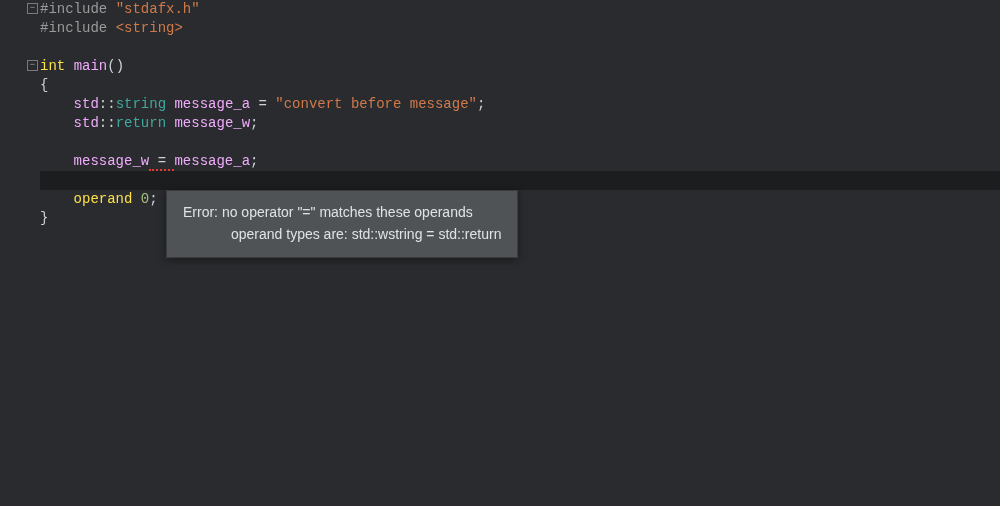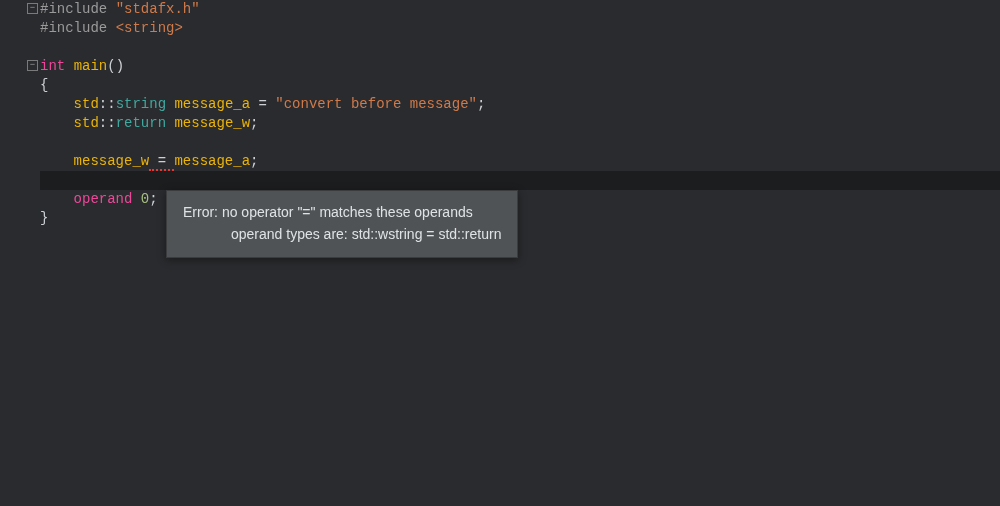--- a/index.html
+++ b/index.html
@@ -57,25 +57,25 @@
     line-height: 9px;
     text-align: center;
     cursor: pointer;
   }
   .change-bar {
     position: absolute;
     width: 4px;
     left: 27px;
     background: #55aa55;
   }
-  .tok-keyword { color: #ec4899; }
+  .tok-keyword { color: #fde047; }
   .tok-preproc { color: #9a9a9a; }
   .tok-string  { color: #d07a4a; }
   .tok-type    { color: #3fa9a0; }
-  .tok-ident   { color: #eab308; }
+  .tok-ident   { color: #f0abfc; }
   .tok-op      { color: #cdd1d6; }
   .tok-number  { color: #a7c080; }
   .tok-brace   { color: #cdd1d6; }
   .tok-punct   { color: #cdd1d6; }
 
   .error-underline {
     border-bottom: 2px dotted #e53935;
   }
 
   .current-line-bg {

